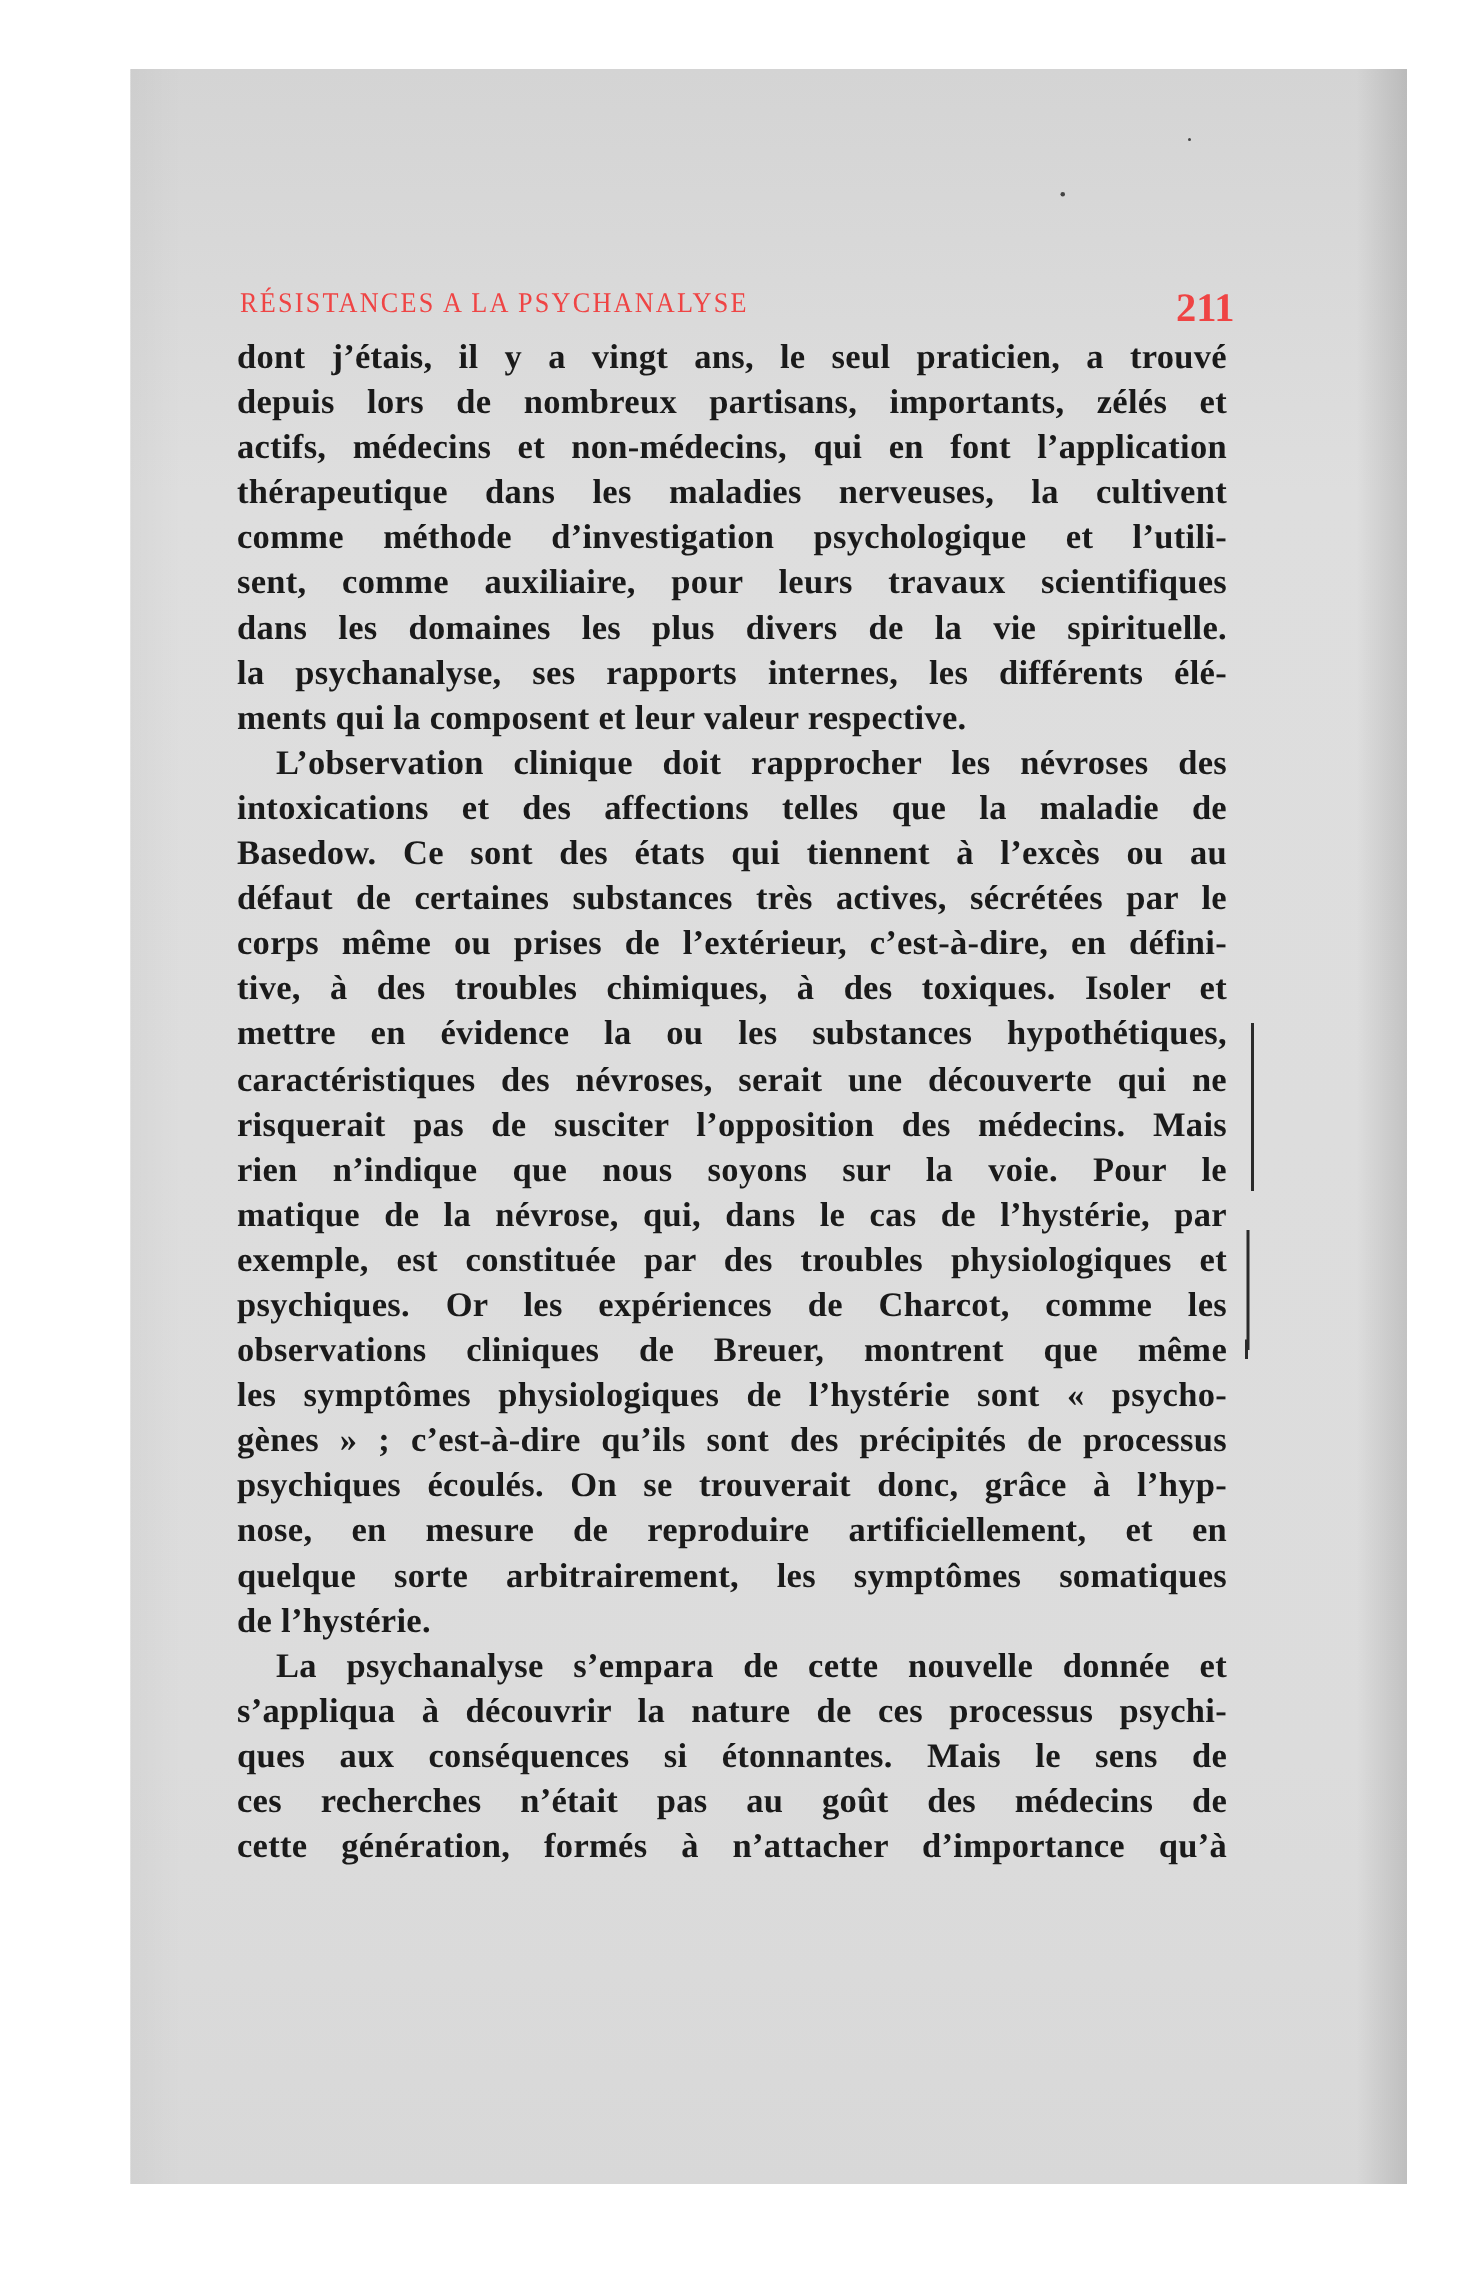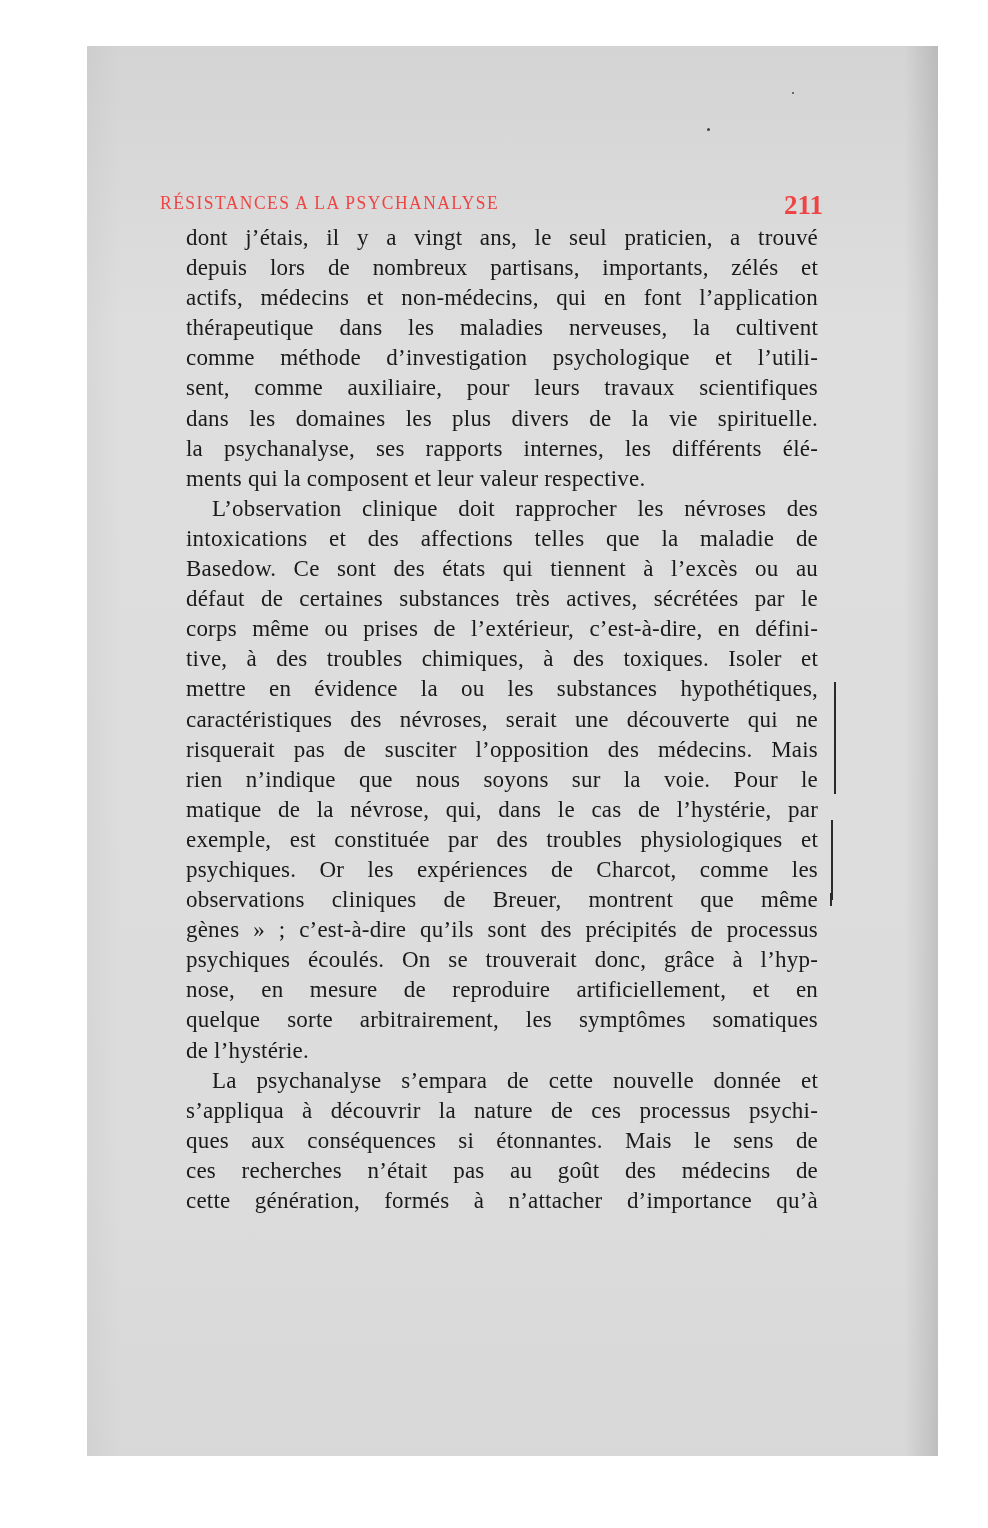--- a/index.html
+++ b/index.html
@@ -58,23 +58,22 @@
       font-family: "Liberation Serif", serif;
       font-size: 23px;
       color: #1a1a1a;
     }
     .line {
       height: 30.1px;
       line-height: 30.1px;
       white-space: nowrap;
       text-align: justify;
       text-align-last: justify;
-      font-weight: normal;
+      font-weight: bold;
       letter-spacing: 0.2px;
-      margin-left: 28px;
     }
     .line.last {
       text-align-last: left;
     }
     .line.indent {
       padding-left: 26px;
     }
     .margin-mark {
       position: absolute;
       width: 2px;
@@ -121,20 +120,21 @@
     <div class="line">corps même ou prises de l’extérieur, c’est-à-dire, en défini-</div>
     <div class="line">tive, à des troubles chimiques, à des toxiques. Isoler et</div>
     <div class="line">mettre en évidence la ou les substances hypothétiques,</div>
     <div class="line">caractéristiques des névroses, serait une découverte qui ne</div>
     <div class="line">risquerait pas de susciter l’opposition des médecins. Mais</div>
     <div class="line">rien n’indique que nous soyons sur la voie. Pour le</div>
     <div class="line">matique de la névrose, qui, dans le cas de l’hystérie, par</div>
     <div class="line">exemple, est constituée par des troubles physiologiques et</div>
     <div class="line">psychiques. Or les expériences de Charcot, comme les</div>
     <div class="line">observations cliniques de Breuer, montrent que même</div>
+    <div class="line">les symptômes physiologiques de l’hystérie sont « psycho-</div>
     <div class="line">gènes » ; c’est-à-dire qu’ils sont des précipités de processus</div>
     <div class="line">psychiques écoulés. On se trouverait donc, grâce à l’hyp-</div>
     <div class="line">nose, en mesure de reproduire artificiellement, et en</div>
     <div class="line">quelque sorte arbitrairement, les symptômes somatiques</div>
     <div class="line last">de l’hystérie.</div>
   </div>
   <div>
     <div class="line indent">La psychanalyse s’empara de cette nouvelle donnée et</div>
     <div class="line">s’appliqua à découvrir la nature de ces processus psychi-</div>
     <div class="line">ques aux conséquences si étonnantes. Mais le sens de</div>

